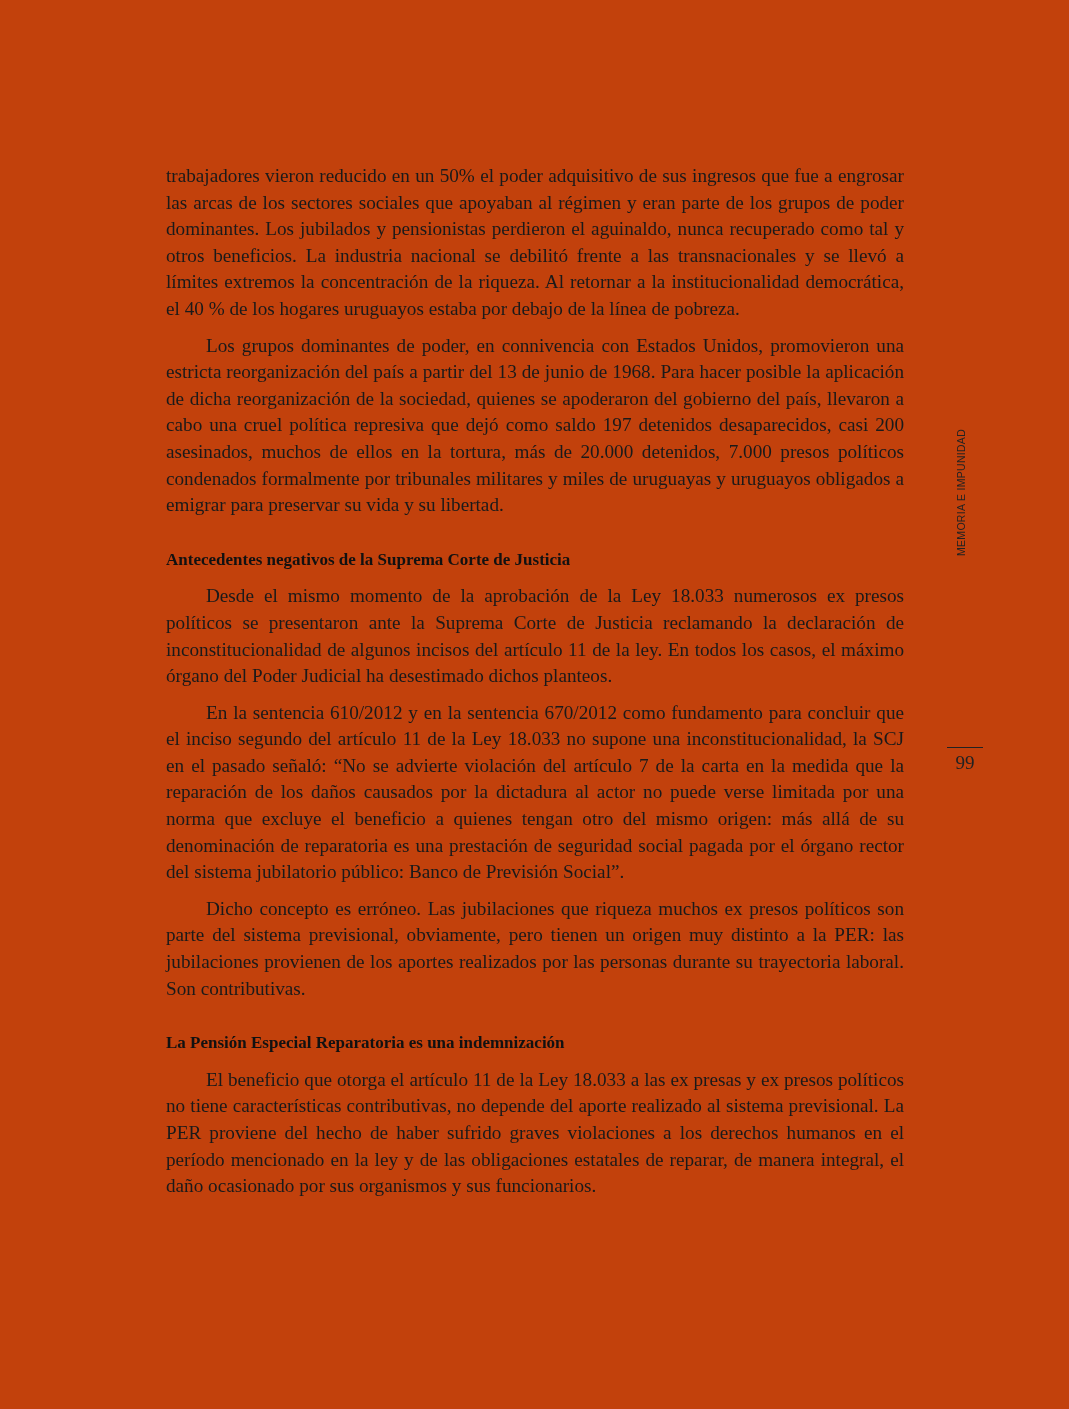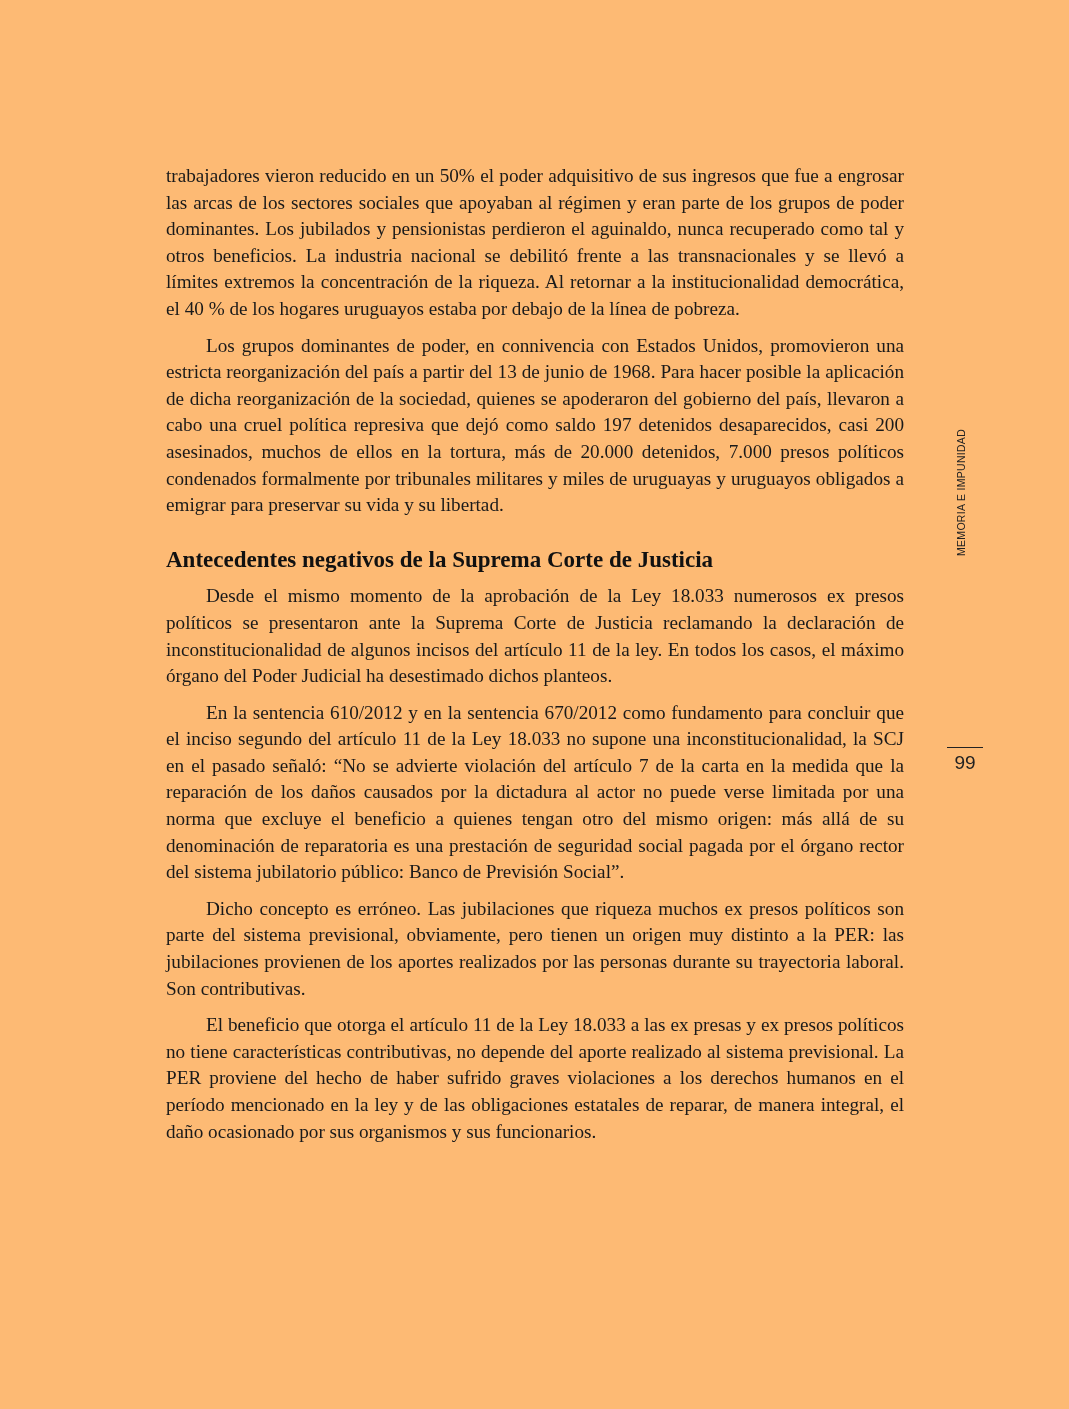--- a/index.html
+++ b/index.html
@@ -1,59 +1,60 @@
 <!DOCTYPE html>
 <html><head>
 <meta charset="utf-8">
 <style>
   html, body { margin: 0; padding: 0; background: #ffffff; }
   body { width: 1069px; height: 1409px; position: relative; overflow: hidden; }
-  .page { position: absolute; left: 0; top: 0; width: 1069px; height: 1409px; background: #fdba74; }
+  .page { position: absolute; left: 0; top: 0; width: 1069px; height: 1409px; background: #c2410c; }
   .content {
     position: absolute; left: 166px; top: 163px; width: 738px;
     font-family: "Liberation Serif", "DejaVu Serif", serif;
     font-size: 19.2px; line-height: 26.6px; color: #1a1a1a;
     text-align: justify; hyphens: manual;
   }
   .content p { margin: 0 0 10px 0; text-indent: 40px; }
   .content p.first { text-indent: 0; }
   .content h2 {
     font-family: "Liberation Serif", "DejaVu Serif", serif;
-    font-size: 23px; font-weight: bold; margin: 28px 0 10px 0;
+    font-size: 17px; font-weight: bold; margin: 28px 0 10px 0;
     line-height: 26.6px; text-align: left; color: #111;
   }
   .quote { }
   .running-head {
     position: absolute; left: 955px; top: 418px; width: 14px; height: 148px;
     writing-mode: vertical-rl; transform: rotate(180deg);
     font-family: "Liberation Sans", "DejaVu Sans", sans-serif;
     font-size: 10.5px; letter-spacing: 0.3px; color: #222; text-align: center;
   }
   .folio-rule {
     position: absolute; left: 947px; top: 747px; width: 36px; height: 0;
     border-top: 1.5px solid #222;
   }
   .folio {
     position: absolute; left: 947px; top: 752px; width: 36px; text-align: center;
-    font-family: Liberation Sans, sans-serif;
+    font-family: Liberation Serif, serif;
     font-size: 19px; color: #222;
   }
 </style>
 </head>
 <body>
 
 <div class="page">
   <div class="content">
     <p class="first">trabajadores vieron reducido en un 50% el poder adquisitivo de sus ingresos que fue a en­grosar las arcas de los sectores sociales que apoyaban al régimen y eran parte de los grupos de poder dominantes. Los jubilados y pensionistas perdieron el aguinaldo, nunca recupera­do como tal y otros beneficios. La industria nacional se debilitó frente a las transnacionales y se llevó a límites extremos la concentración de la riqueza. Al retornar a la institucionali­dad democrática, el 40 % de los hogares uruguayos estaba por debajo de la línea de pobreza.</p>
     <p>Los grupos dominantes de poder, en connivencia con Estados Unidos, promovieron una estricta reorganización del país a partir del 13 de junio de 1968. Para hacer posible la aplicación de dicha reorganización de la sociedad, quienes se apoderaron del gobierno del país, llevaron a cabo una cruel política represiva que dejó como saldo 197 detenidos desapa­recidos, casi 200 asesinados, muchos de ellos en la tortura, más de 20.000 detenidos, 7.000 presos políticos condenados formalmente por tribunales militares y miles de uruguayas y uruguayos obligados a emigrar para preservar su vida y su libertad.</p>
 
     <h2>Antecedentes negativos de la Suprema Corte de Justicia</h2>
     <p>Desde el mismo momento de la aprobación de la Ley 18.033 numerosos ex presos políticos se presentaron ante la Suprema Corte de Justicia reclamando la declaración de inconstitucionalidad de algunos incisos del artículo 11 de la ley. En todos los casos, el máxi­mo órgano del Poder Judicial ha desestimado dichos planteos.</p>
     <p><span>En la sentencia 610/2012 y en la sentencia 670/2012 como fundamento para concluir que el inciso segundo del artículo 11 de la Ley 18.033 no supone una inconstitucionalidad, la SCJ en el pasado señaló: “</span><span class="quote">No se advierte violación del artículo 7 de la carta en la medida que la reparación de los daños causados por la dictadura al actor no puede verse limitada por una norma que excluye el beneficio a quienes tengan otro del mismo origen: más allá de su denominación de reparatoria es una prestación de seguridad social pagada por el órgano rector del sistema jubilatorio público: Banco de Previsión Social</span><span>”.</span></p>
     <p>Dicho concepto es erróneo. Las jubilaciones que riqueza muchos ex presos políticos son parte del sistema previsional, obviamente, pero tienen un origen muy distinto a la PER: las jubilaciones provienen de los aportes realizados por las personas durante su trayectoria laboral. Son contributivas.</p>
 
+    <h2>La Pensión Especial Reparatoria es una indemnización</h2>
     <p>El beneficio que otorga el artículo 11 de la Ley 18.033 a las ex presas y ex presos po­líticos no tiene características contributivas, no depende del aporte realizado al sistema previsional. La PER proviene del hecho de haber sufrido graves violaciones a los derechos humanos en el período mencionado en la ley y de las obligaciones estatales de reparar, de manera integral, el daño ocasionado por sus organismos y sus funcionarios.</p>
   </div>
 
   <div class="running-head">MEMORIA E IMPUNIDAD</div>
   <div class="folio-rule"></div>
   <div class="folio">99</div>
 </div>
 
 </body></html>

